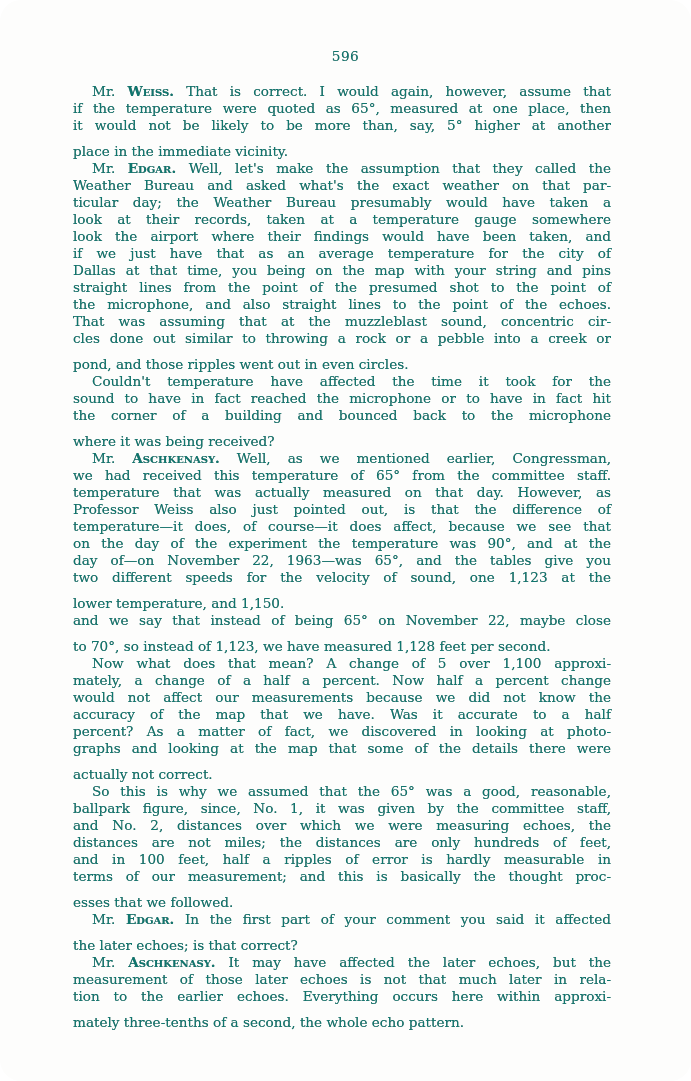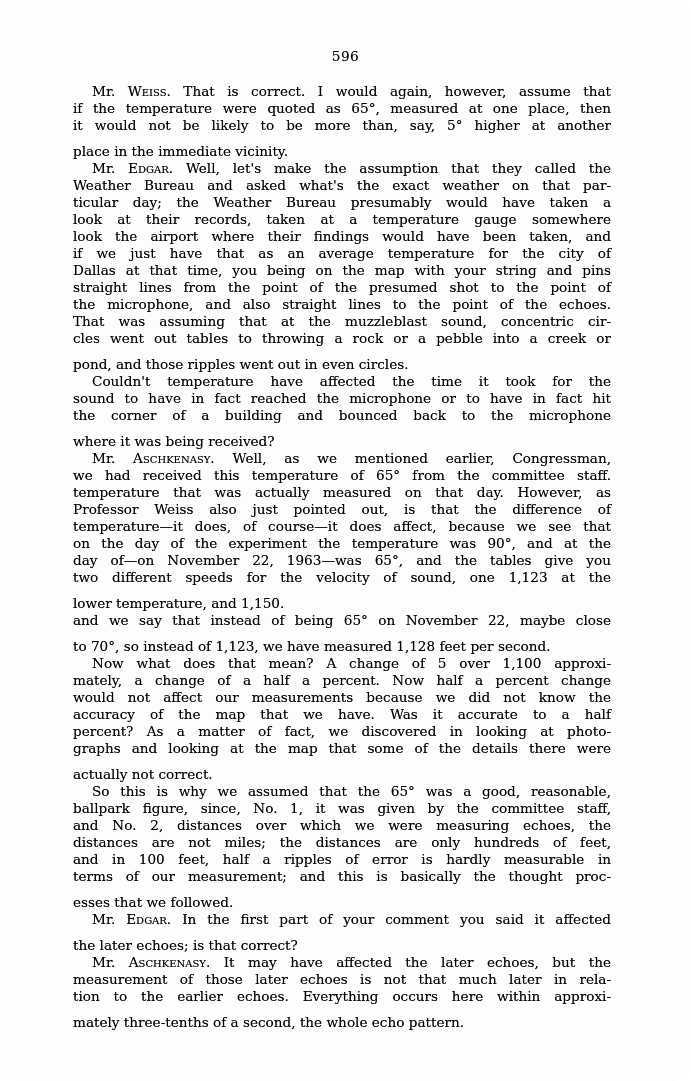--- a/index.html
+++ b/index.html
@@ -5,21 +5,21 @@
   html, body {
     margin: 0;
     padding: 0;
     background: #ffffff;
   }
   .page {
     position: relative;
     width: 691px;
     height: 1081px;
     background: #fdfdfc;
-    color: #000000;
+    color: #0f766e;
     font-family: "DejaVu Serif", "Liberation Serif", serif;
     overflow: hidden;
     border-radius: 21px;
   }
   .page-number {
     position: absolute;
     top: 48px;
     left: 0;
     right: 0;
     text-align: center;
@@ -42,20 +42,21 @@
   }
   .line.last {
     text-align-last: left;
     margin-top: 9px;
   }
   .line.first {
     text-indent: 19px;
   }
   .speaker .sc {
     font-variant: small-caps;
+    font-weight: bold;
   }
 </style>
 </head>
 <body>
 
 <div class="page">
   <div class="page-number">596</div>
   <div class="text-block">
       <div class="line first"><span class="speaker"><span>Mr. </span><span class="sc">Weiss.</span></span> That is correct. I would again, however, assume that</div>
       <div class="line">if the temperature were quoted as 65°, measured at one place, then</div>
@@ -64,21 +65,21 @@
       <div class="line first"><span class="speaker"><span>Mr. </span><span class="sc">Edgar.</span></span> Well, let's make the assumption that they called the</div>
       <div class="line">Weather Bureau and asked what's the exact weather on that par-</div>
       <div class="line">ticular day; the Weather Bureau presumably would have taken a</div>
       <div class="line">look at their records, taken at a temperature gauge somewhere</div>
       <div class="line">look the airport where their findings would have been taken, and</div>
       <div class="line">if we just have that as an average temperature for the city of</div>
       <div class="line">Dallas at that time, you being on the map with your string and pins</div>
       <div class="line">straight lines from the point of the presumed shot to the point of</div>
       <div class="line">the microphone, and also straight lines to the point of the echoes.</div>
       <div class="line">That was assuming that at the muzzleblast sound, concentric cir-</div>
-      <div class="line">cles went out tables to throwing a rock or a pebble into a creek or</div>
+      <div class="line">cles done out similar to throwing a rock or a pebble into a creek or</div>
       <div class="line last">pond, and those ripples went out in even circles.</div>
       <div class="line first">Couldn't temperature have affected the time it took for the</div>
       <div class="line">sound to have in fact reached the microphone or to have in fact hit</div>
       <div class="line">the corner of a building and bounced back to the microphone</div>
       <div class="line last">where it was being received?</div>
       <div class="line first"><span class="speaker"><span>Mr. </span><span class="sc">Aschkenasy.</span></span> Well, as we mentioned earlier, Congressman,</div>
       <div class="line">we had received this temperature of 65° from the committee staff.</div>
       <div class="line">temperature that was actually measured on that day. However, as</div>
       <div class="line">Professor Weiss also just pointed out, is that the difference of</div>
       <div class="line">temperature—it does, of course—it does affect, because we see that</div>

